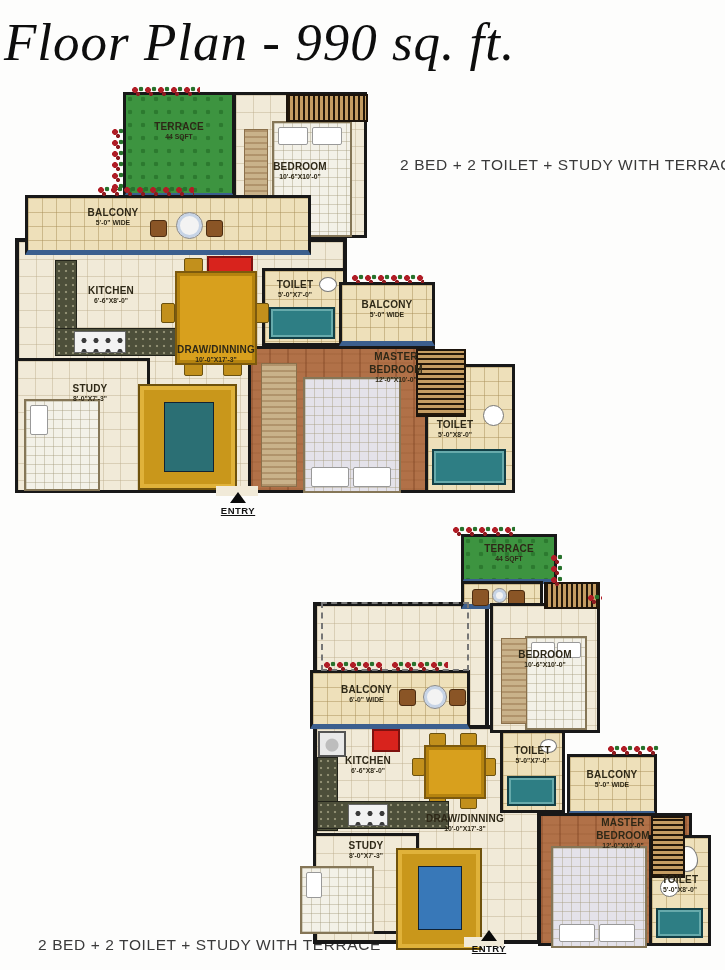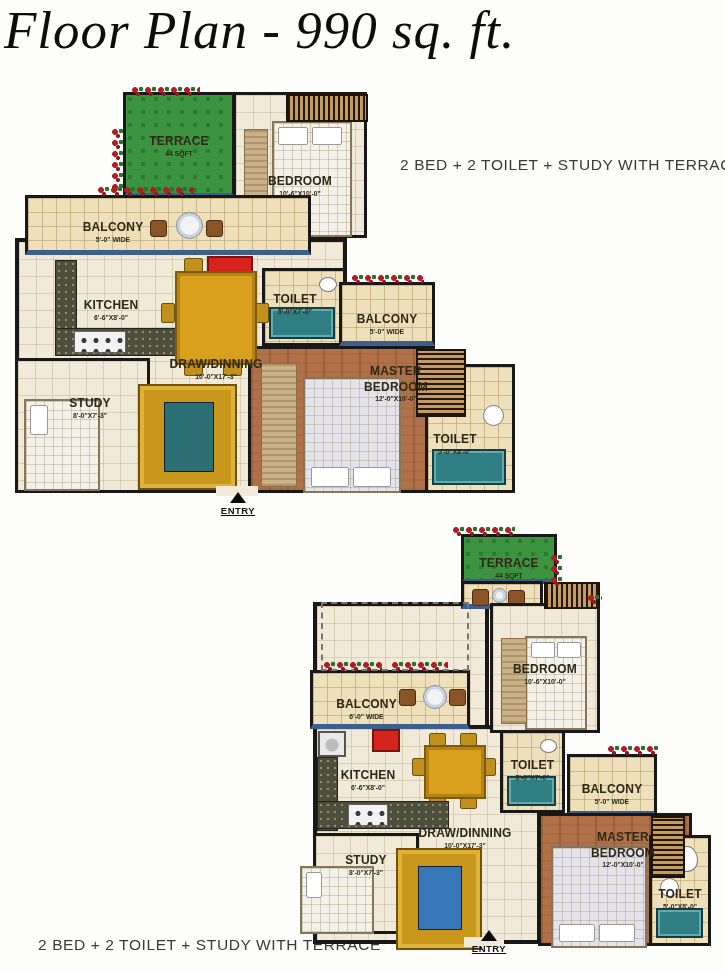--- a/index.html
+++ b/index.html
@@ -1,18 +1,18 @@
 <!DOCTYPE html>
 <html><head>
 <meta charset="utf-8">
 <style>
   html,body{margin:0;padding:0;background:#fff;}
   .canvas{position:relative;width:725px;height:970px;background:#fdfdfc;font-family:"Liberation Sans",sans-serif;overflow:hidden;}
 
-  .title{position:absolute;left:4px;top:0px;font-family:"Liberation Serif",serif;font-style:italic;font-size:53px;color:#0d0d0d;letter-spacing:1px;white-space:nowrap;}
+  .title{position:absolute;left:4px;top:12px;font-family:"Liberation Serif",serif;font-style:italic;font-size:53px;color:#0d0d0d;letter-spacing:1px;white-space:nowrap;}
   .cap{position:absolute;font-size:15.5px;color:#3a3a3a;letter-spacing:.6px;white-space:nowrap;}
   #cap-top{left:400px;top:156px;}
   #cap-bottom{left:38px;top:936px;}
 
   .plan{position:absolute;}
   #pa{left:10px;top:88px;width:505px;height:442px;}
   #pb{left:288px;top:528px;width:437px;height:442px;}
 
   .room{position:absolute;border:3px solid #181818;box-sizing:border-box;z-index:2;}
   .floor{z-index:1;border-width:4px;}
@@ -40,21 +40,21 @@
   .pillow{position:absolute;background:#fff;border:1px solid #999;border-radius:2px;z-index:6;}
   .rug{position:absolute;background:#c9b28a;border:1px solid #8a6f4a;background-image:repeating-linear-gradient(0deg,rgba(130,90,50,.35) 0 2px,transparent 2px 6px);z-index:5;}
   .sofa-g{position:absolute;background:#c9971b;border:2px solid #6f520c;box-shadow:inset 0 0 0 4px #e0b23a;z-index:8;}
   .sofa-in{position:absolute;border:1px solid #112233;z-index:9;}
   .ward{position:absolute;border:2px solid #1c140c;background-image:repeating-linear-gradient(90deg,#231709 0 2px,#c49c62 2px 5px);z-index:8;}
   .wardH{background-image:repeating-linear-gradient(0deg,#231709 0 2px,#c49c62 2px 5px);}
   .egap{position:absolute;background:#f1ead8;z-index:9;}
   .fl{position:absolute;z-index:25;background-image:radial-gradient(circle at 3px 4px,#b01d26 2.6px,transparent 3.2px),radial-gradient(circle at 9px 3px,#27722c 2px,transparent 2.6px),radial-gradient(circle at 6px 8px,#8d1b20 1.8px,transparent 2.3px);background-size:13px 11px;}
 
   .rl{position:absolute;z-index:30;text-align:center;color:#2e2817;line-height:1.3;}
-  .rl .nm{font-size:12px;font-weight:bold;letter-spacing:.2px;margin-top:14px;}
+  .rl .nm{font-size:10px;font-weight:bold;letter-spacing:.2px;}
   .rl .dm{font-size:6.8px;font-weight:bold;}
   .entry{position:absolute;z-index:30;text-align:center;}
   .entry .tri{width:0;height:0;border-left:8px solid transparent;border-right:8px solid transparent;border-bottom:11px solid #0a0a0a;margin:0 auto 2px;}
   .entry .et{font-size:9.5px;font-weight:bold;text-decoration:underline;letter-spacing:.5px;color:#111;}
 
   
   #pa .floor{left:5px;top:150px;width:332px;height:255px;}
   #pa .terrace{left:113px;top:4px;width:112px;height:106px;}
   #pa .bedroom{left:223px;top:4px;width:134px;height:146px;}
   #pa .bedroom .bed{right:12px;top:26px;width:76px;height:112px;}

